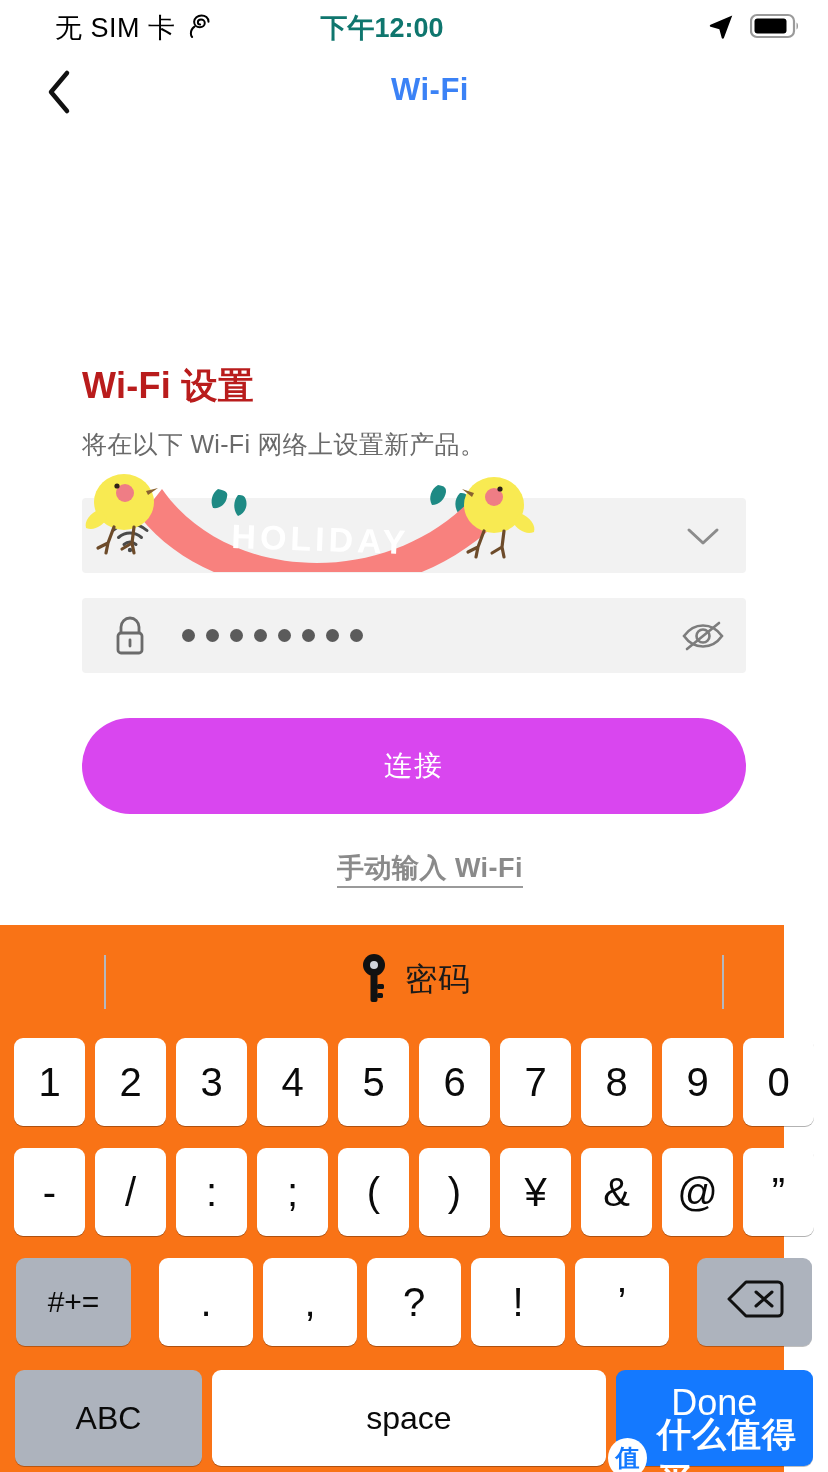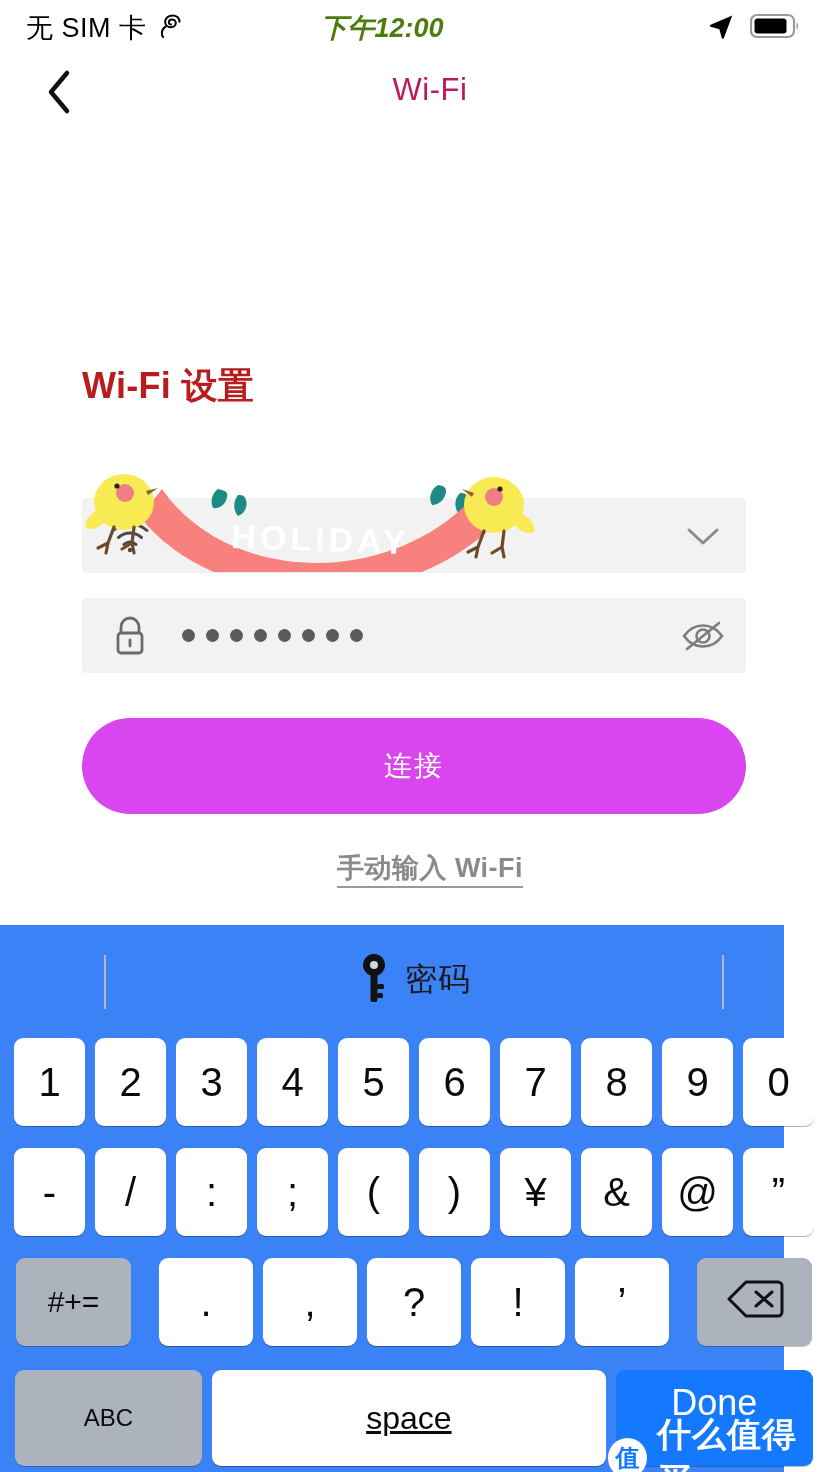--- a/index.html
+++ b/index.html
@@ -11,37 +11,37 @@
     overflow:hidden;
     -webkit-font-smoothing:antialiased;
   }
 
   
   .status-bar{
     position:absolute; top:0; left:0; width:828px; height:56px;
     display:flex; align-items:center; justify-content:space-between;
     padding:0 26px;
   }
-  .status-left{ display:flex; align-items:center; gap:10px; }
+  .status-left{ display:flex; align-items:center; gap:10px;margin-left:29px; }
   .carrier{ font-size:27px; color:#000; letter-spacing:0.5px; }
   .status-center{ position:absolute; left:0; width:764px; text-align:center;
-    font-size:27px; font-weight:600; color:#4d7c0f; letter-spacing:0px;font-style:italic; }
+    font-size:27px; font-weight:600; color:#0f766e; letter-spacing:0px; }
   .status-right{ display:flex; align-items:center; gap:14px; z-index:2; }
 
   
   .nav-bar{
     position:absolute; top:56px; left:0; width:828px; height:74px;
   }
   .nav-back{
     position:absolute; left:30px; top:8px; width:60px; height:60px;
     display:flex; align-items:center; justify-content:center; cursor:pointer;
   }
   .nav-title{
     position:absolute; left:0; width:828px; top:16px; text-align:center;
-    font-size:31px; font-weight:400; color:#be185d; letter-spacing:0.5px;padding-left:32px;
+    font-size:31px; font-weight:700; color:#3b82f6; letter-spacing:0.5px;padding-left:32px;
   }
 
   
   .hero-illustration{
     position:absolute; top:-60px; left:320px; width:190px; height:210px;
     background:#f2f2f2; border-radius:50%;
   }
   .hero-clip{
     position:absolute; top:130px; left:0; width:828px; height:90px; overflow:hidden;
   }
@@ -92,21 +92,21 @@
     position:absolute; left:16px; top:720px; width:828px; text-align:center;
   }
   .link-manual span{
     font-size:27px; color:#8a8a8a; border-bottom:2px solid #9a9a9a;
     padding-bottom:3px; cursor:pointer; letter-spacing:0.5px; font-weight:600;
   }
 
   
   .keyboard{
     position:absolute; left:0; top:925px; width:784px; height:547px;
-    background:#3b82f6;
+    background:#f97316;
   }
   .kb-toolbar{
     position:absolute; top:0; left:0; width:828px; height:110px;
     display:flex; align-items:center; justify-content:center; gap:14px;
   }
   .kb-toolbar .divider{
     position:absolute; top:30px; width:2px; height:54px; background:#b3b8c0;
   }
   .kb-toolbar .divider.left{ left:104px; }
   .kb-toolbar .divider.right{ left:722px; }
@@ -124,22 +124,22 @@
   }
   .kb-row.r1 .key,.kb-row.r2 .key{ width:71px; }
   .kb-row.r1{ margin-top:3px; }
   .kb-row.r2{ margin-top:22px; }
   .kb-row.r3{ margin-top:22px; padding:0 6px; }
   .kb-row.r3 .key{ width:94px; }
   .kb-row.r3 .key.fn{ background:#adb3bd; width:115px; font-size:30px; box-shadow:0 1px 0 rgba(0,0,0,0.25); }
   .kb-row.r3 .spacer{ width:18px; }
   .kb-row.r4{ margin-top:24px; padding:0 10px; }
   .kb-row.r4 .key{ height:96px; }
-  .key-abc{ background:#adb3bd; width:190px; font-size:24px; box-shadow:0 1px 0 rgba(0,0,0,0.25); }
-  .key-space{ width:400px; font-size:32px;text-decoration:underline; }
+  .key-abc{ background:#adb3bd; width:190px; font-size:32px; box-shadow:0 1px 0 rgba(0,0,0,0.25); }
+  .key-space{ width:400px; font-size:32px; }
   .key-done{ background:#1479ff; color:#ffffff; width:200px; font-size:36px; box-shadow:0 1px 0 rgba(0,0,0,0.25); position:relative;padding-left:31px; }
   .key-done .label{ position:absolute; top:12px; left:0; width:100%; text-align:center; }
 
   
   .watermark{
     position:absolute; left:608px; top:1412px;
     display:flex; align-items:center; gap:10px; pointer-events:none; z-index:9;
   }
   .wm-badge{
     width:40px; height:40px; border-radius:50%; background:#ffffff;
@@ -189,20 +189,21 @@
   <div class="nav-title">Wi-Fi</div>
 </div>
 
 <div class="hero-clip">
   <div class="hero-illustration"></div>
 </div>
 
 <div class="content">
 
   <div class="section-title">Wi-Fi 设置</div>
+  <div class="section-sub">将在以下 Wi-Fi 网络上设置新产品。</div>
 
   <div class="field field-ssid">
     <span class="field-icon">
       <svg width="44" height="36" viewBox="0 0 44 36" fill="none" stroke="#4a4a4a" stroke-width="3" stroke-linecap="round">
         <path d="M5 12.5C9.8 8.2 15.6 6 22 6s12.2 2.2 17 6.5"></path>
         <path d="M10.5 19.5c3.3-2.9 7.2-4.4 11.5-4.4s8.2 1.5 11.5 4.4"></path>
         <path d="M16 26.5c1.9-1.6 3.9-2.4 6-2.4s4.1.8 6 2.4"></path>
         <circle cx="22" cy="32" r="2.2" fill="#4a4a4a" stroke="none"></circle>
       </svg>
     </span>

